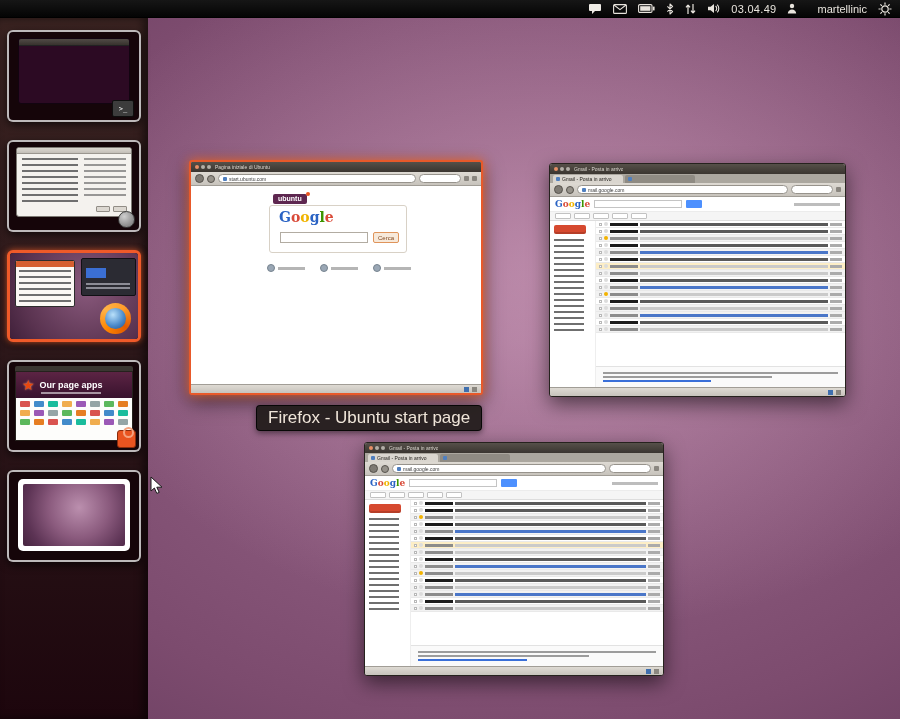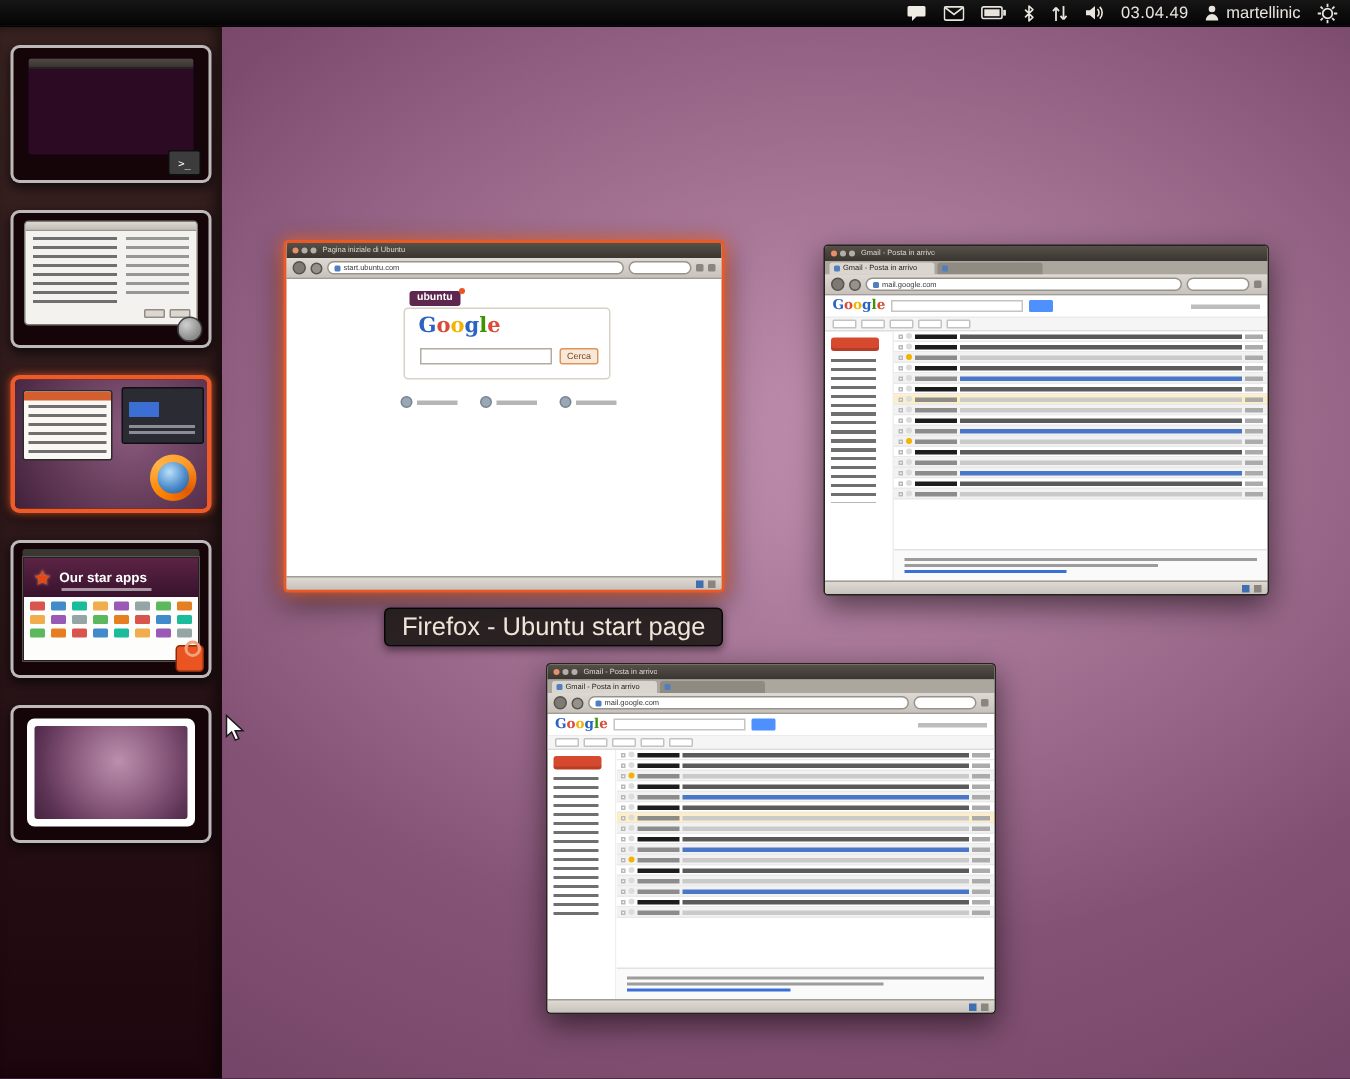--- a/index.html
+++ b/index.html
@@ -7,21 +7,21 @@
   body{font-family:"Liberation Sans",sans-serif;background:#3f2038;position:relative}
 
   
   .panel{position:absolute;top:0;left:0;right:0;height:18px;z-index:60;
     background:linear-gradient(#161616,#040404);
     display:flex;justify-content:flex-end;align-items:center;gap:11px;padding:0 8px;
     border-bottom:1px solid #000}
   .ind{display:flex;align-items:center;height:18px}
   .ind svg{display:block}
   .clock{color:#e8e4dd;font-size:11px;letter-spacing:.3px}
-  .user{display:flex;align-items:center;gap:4px;color:#e8e4dd;font-size:11px}
+  .user{display:flex;align-items:center;gap:20px;color:#e8e4dd;font-size:11px}
 
   
   .sidebar{position:absolute;top:18px;left:0;bottom:0;width:148px;z-index:50;
     background:linear-gradient(to bottom,#3a2321,#2b1619 55%,#1d060d);
     box-shadow:inset -5px 0 9px rgba(0,0,0,.5);
     padding-top:12px;display:flex;flex-direction:column;align-items:center;gap:18px}
   .thumb{width:134px;height:92px;flex:0 0 auto;border:2px solid rgba(255,255,255,.72);border-radius:6px;
     background:#150509;box-shadow:0 3px 8px rgba(0,0,0,.65);position:relative;overflow:hidden}
   .thumb.selected{border:3px solid #ef5a29;box-shadow:0 0 6px rgba(244,98,45,.8),0 3px 8px rgba(0,0,0,.65)}
 
@@ -677,21 +677,21 @@
           <u></u>
         </div>
       <div class="t3-ff"></div>
     </div>
 
     <div class="thumb">
       <div class="t4-tbar"></div>
       <div class="t4-win">
         <div class="t4-ban">
           <span class="t4-star">★</span>
-          <span class="t4-tt">Our star apps</span>
+          <span class="t4-tt">Our page apps</span>
           <span class="t4-sub"></span>
         </div>
         <div class="t4-grid">
             <i style="background: rgb(217, 83, 79);"></i>
             <i style="background: rgb(66, 139, 202);"></i>
             <i style="background: rgb(26, 188, 156);"></i>
             <i style="background: rgb(240, 173, 78);"></i>
             <i style="background: rgb(155, 89, 182);"></i>
             <i style="background: rgb(149, 165, 166);"></i>
             <i style="background: rgb(92, 184, 92);"></i>

